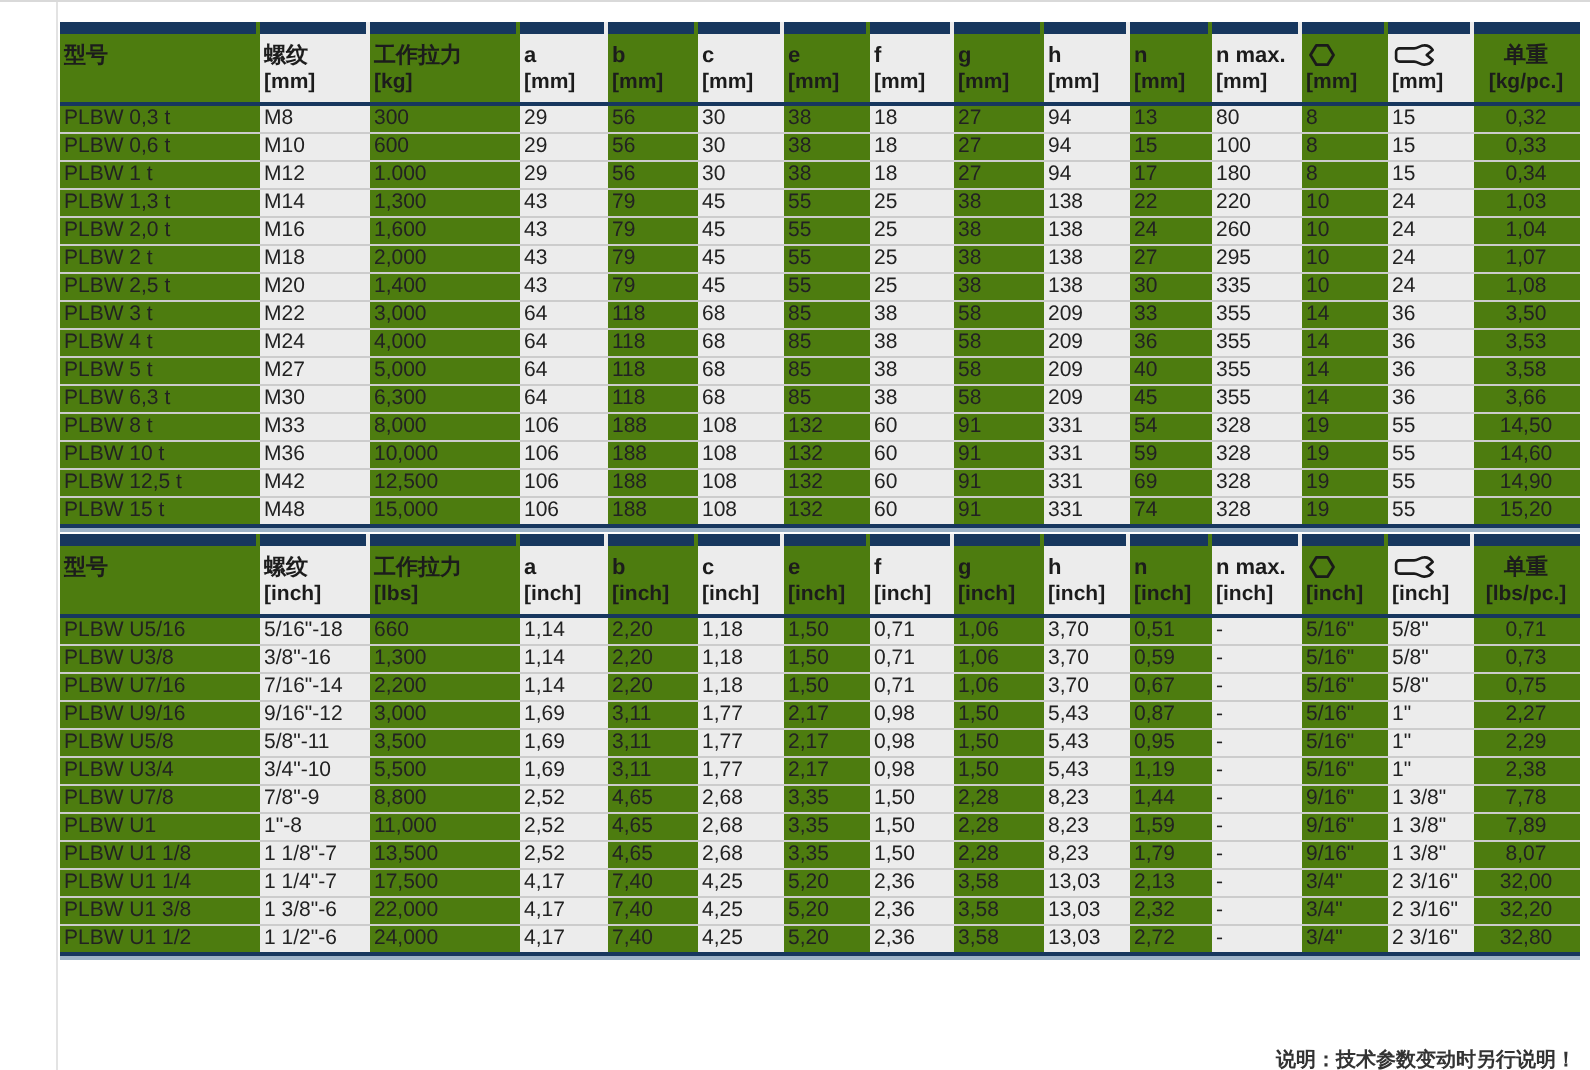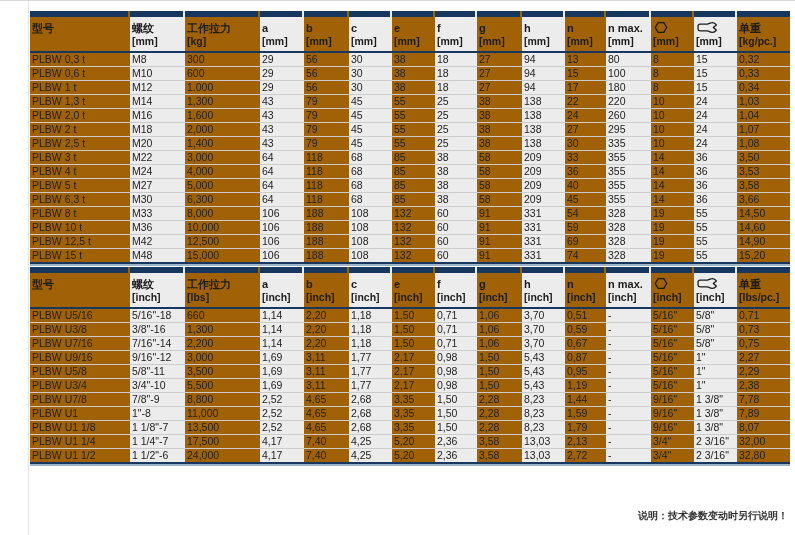--- a/index.html
+++ b/index.html
@@ -15,21 +15,21 @@
     width:795px;height:535px;overflow:hidden;background:#fff;
     font-family:"Liberation Sans","DejaVu Sans",sans-serif;color:var(--ink);
   }
   .page{position:relative;width:795px;height:535px;border-top:1px solid #d9d9d9;}
   .edge-line{position:absolute;left:28px;top:0;bottom:0;width:1px;background:#e3e3e3;}
   .content{position:absolute;left:30px;top:10px;width:760px;}
   table.spec{
     border-collapse:collapse;table-layout:fixed;width:760px;
     border-bottom:2px solid var(--navy);
     box-shadow:0 2px 0 0 var(--shadow);
-    background:#a16207;
+    background:#4d7c0f;
   }
   table.spec + table.spec{margin-top:3px;}
   .spec th,.spec td{
     padding:0 0 0 2px;text-align:left;overflow:hidden;white-space:nowrap;
   }
   .spec th{
     position:relative;vertical-align:bottom;
     padding-top:10px;padding-bottom:3px;
     border-bottom:2.5px solid var(--navy);
     font-weight:bold;
@@ -40,21 +40,21 @@
   .spec th:last-child::before{right:0;}
   .h-label{font-size:11px;line-height:13px;font-weight:bold;min-height:13px;}
   .h-label svg{display:block;margin:0 0 1px 1px;}
   .h-unit{font-size:10.5px;line-height:13px;font-weight:bold;min-height:13px;}
   .spec td{
     font-size:10.5px;height:13px;line-height:13px;
     border-bottom:1px solid var(--rowline);color:#222;
   }
   .spec tbody tr:last-child td{border-bottom:none;}
   .spec th:nth-child(even),.spec td:nth-child(even){background:var(--band);}
-  .spec th:last-child,.spec td:last-child{text-align:left;padding-right:3px;}
+  .spec th:last-child,.spec td:last-child{text-align:center;padding-right:3px;}
   .footer-note{
     width:760px;text-align:right;font-size:10px;font-weight:bold;
     color:#333;padding:9px 2px 0 0;margin-top:36px;
   }
 </style>
 </head>
 <body>
 
 <div class="page">
   <div class="edge-line"></div>
@@ -662,20 +662,37 @@
             <td>2,36</td>
             <td>3,58</td>
             <td>13,03</td>
             <td>2,13</td>
             <td>-</td>
             <td>3/4"</td>
             <td>2 3/16"</td>
             <td>32,00</td>
           </tr>
           <tr>
+            <td>PLBW U1 3/8</td>
+            <td>1 3/8"-6</td>
+            <td>22,000</td>
+            <td>4,17</td>
+            <td>7,40</td>
+            <td>4,25</td>
+            <td>5,20</td>
+            <td>2,36</td>
+            <td>3,58</td>
+            <td>13,03</td>
+            <td>2,32</td>
+            <td>-</td>
+            <td>3/4"</td>
+            <td>2 3/16"</td>
+            <td>32,20</td>
+          </tr>
+          <tr>
             <td>PLBW U1 1/2</td>
             <td>1 1/2"-6</td>
             <td>24,000</td>
             <td>4,17</td>
             <td>7,40</td>
             <td>4,25</td>
             <td>5,20</td>
             <td>2,36</td>
             <td>3,58</td>
             <td>13,03</td>

